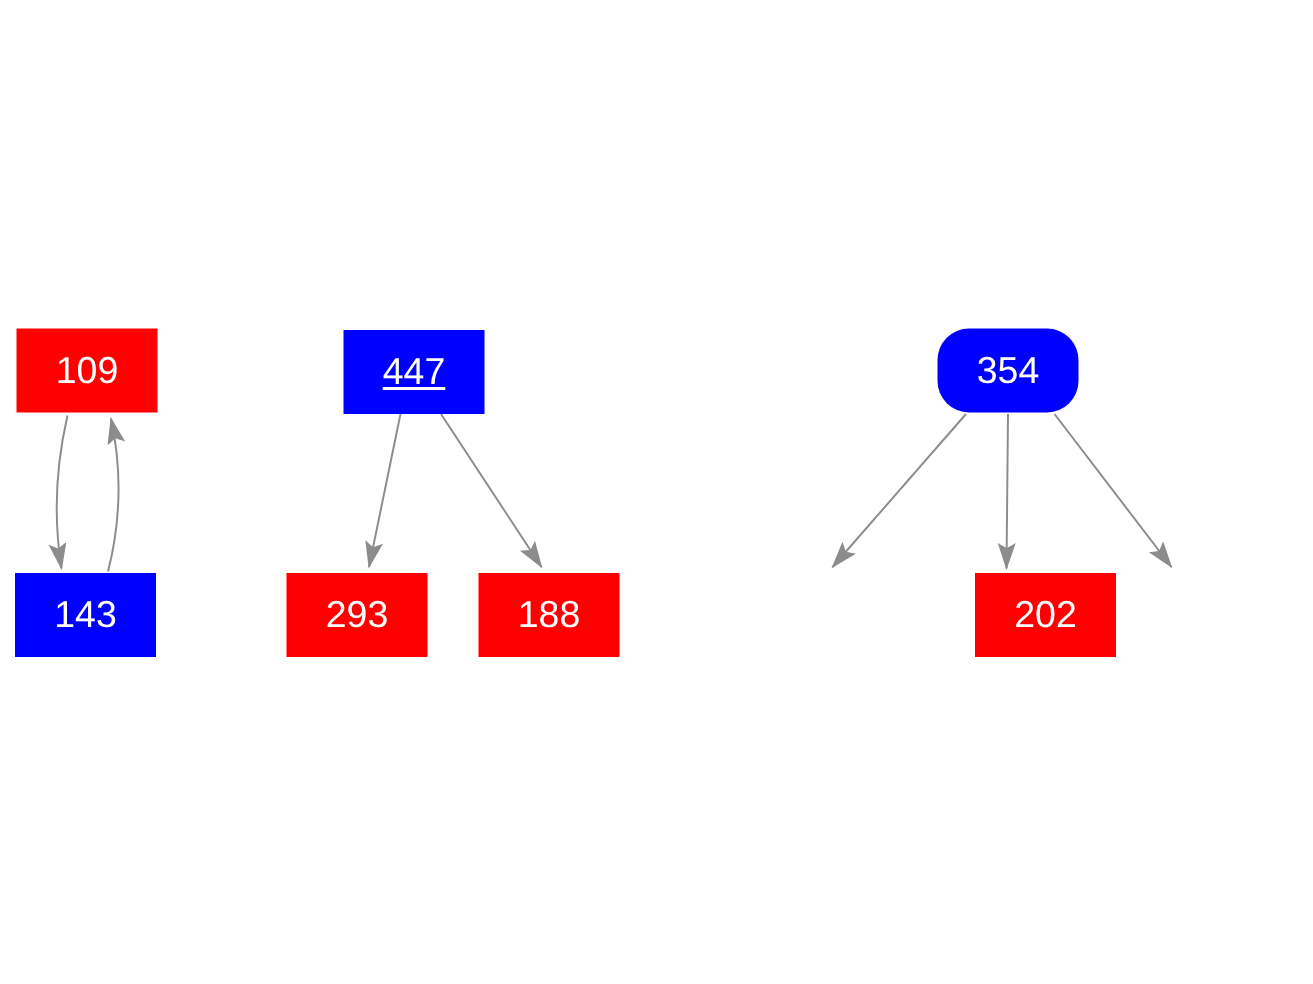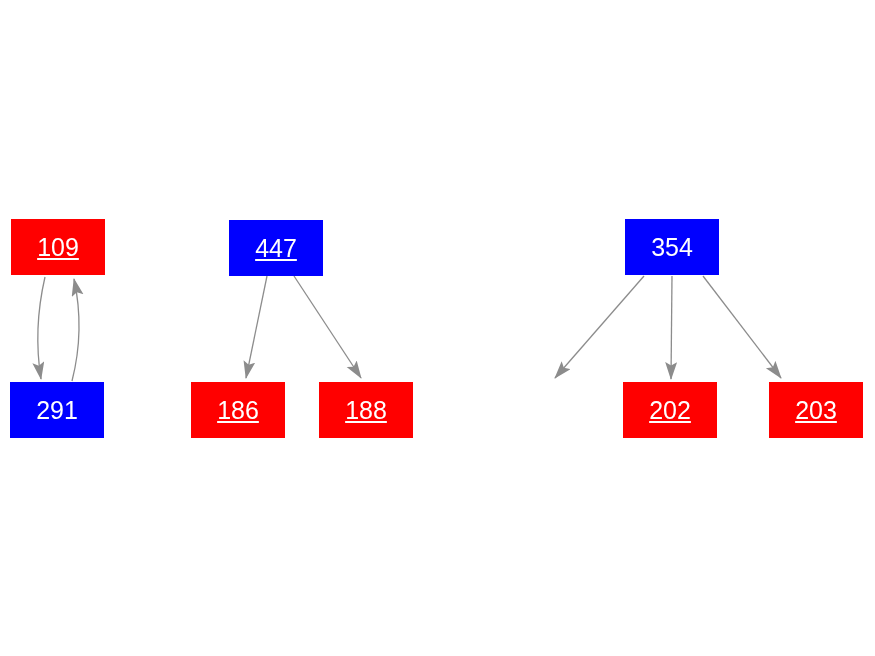--- a/index.html
+++ b/index.html
@@ -27,21 +27,21 @@
     width: 94px;
     height: 56px;
     display: flex;
     align-items: center;
     justify-content: center;
     color: #ffffff;
     font-size: 25px;
     line-height: 1;
     user-select: none;
   }
-  .node.red  { background: #ff0000; text-decoration: underline; }
+  .node.red  { background: #ff0000; }
   .node.blue { background: #0000ff; }
 </style>
 </head>
 <body>
 
 <div class="canvas">
 
   <svg class="edges-layer" width="875" height="656" viewBox="0 0 875 656" xmlns="http://www.w3.org/2000/svg">
     <defs>
       <marker id="arrowhead" markerUnits="userSpaceOnUse" markerWidth="20" markerHeight="14" refX="17" refY="6" orient="auto">
@@ -55,28 +55,27 @@
       <path d="M 267 276 L 246 378" marker-end="url(#arrowhead)"></path>
       <path d="M 294 276 L 361 378" marker-end="url(#arrowhead)"></path>
       <path d="M 644 276 L 555 378" marker-end="url(#arrowhead)"></path>
       <path d="M 672 276 L 671 379" marker-end="url(#arrowhead)"></path>
       <path d="M 703 276 L 781 378" marker-end="url(#arrowhead)"></path>
     </g>
   </svg>
 
   <div class="node red" style="left:11px;  top:219px;">109</div>
 
-  <div class="node blue" style="left:10px;  top:382px;">291</div>
+  <div class="node blue" style="left:10px;  top:382px;">143</div>
 
   <div class="node blue" style="left:229px; top:220px;text-decoration:underline;">447</div>
 
-  <div class="node red" style="left:191px; top:382px;">186</div>
+  <div class="node red" style="left:191px; top:382px;">293</div>
 
   <div class="node red" style="left:319px; top:382px;">188</div>
 
-  <div class="node blue" style="left:625px; top:219px;">354</div>
+  <div class="node blue" style="left:625px; top:219px;border-radius:21px;">354</div>
 
 
-  <div class="node red" style="left:623px; top:382px;">202</div>
+  <div class="node red" style="left:650px; top:382px;">202</div>
 
-  <div class="node red" style="left:769px; top:382px;">203</div>
 
 </div>
 
 </body></html>

